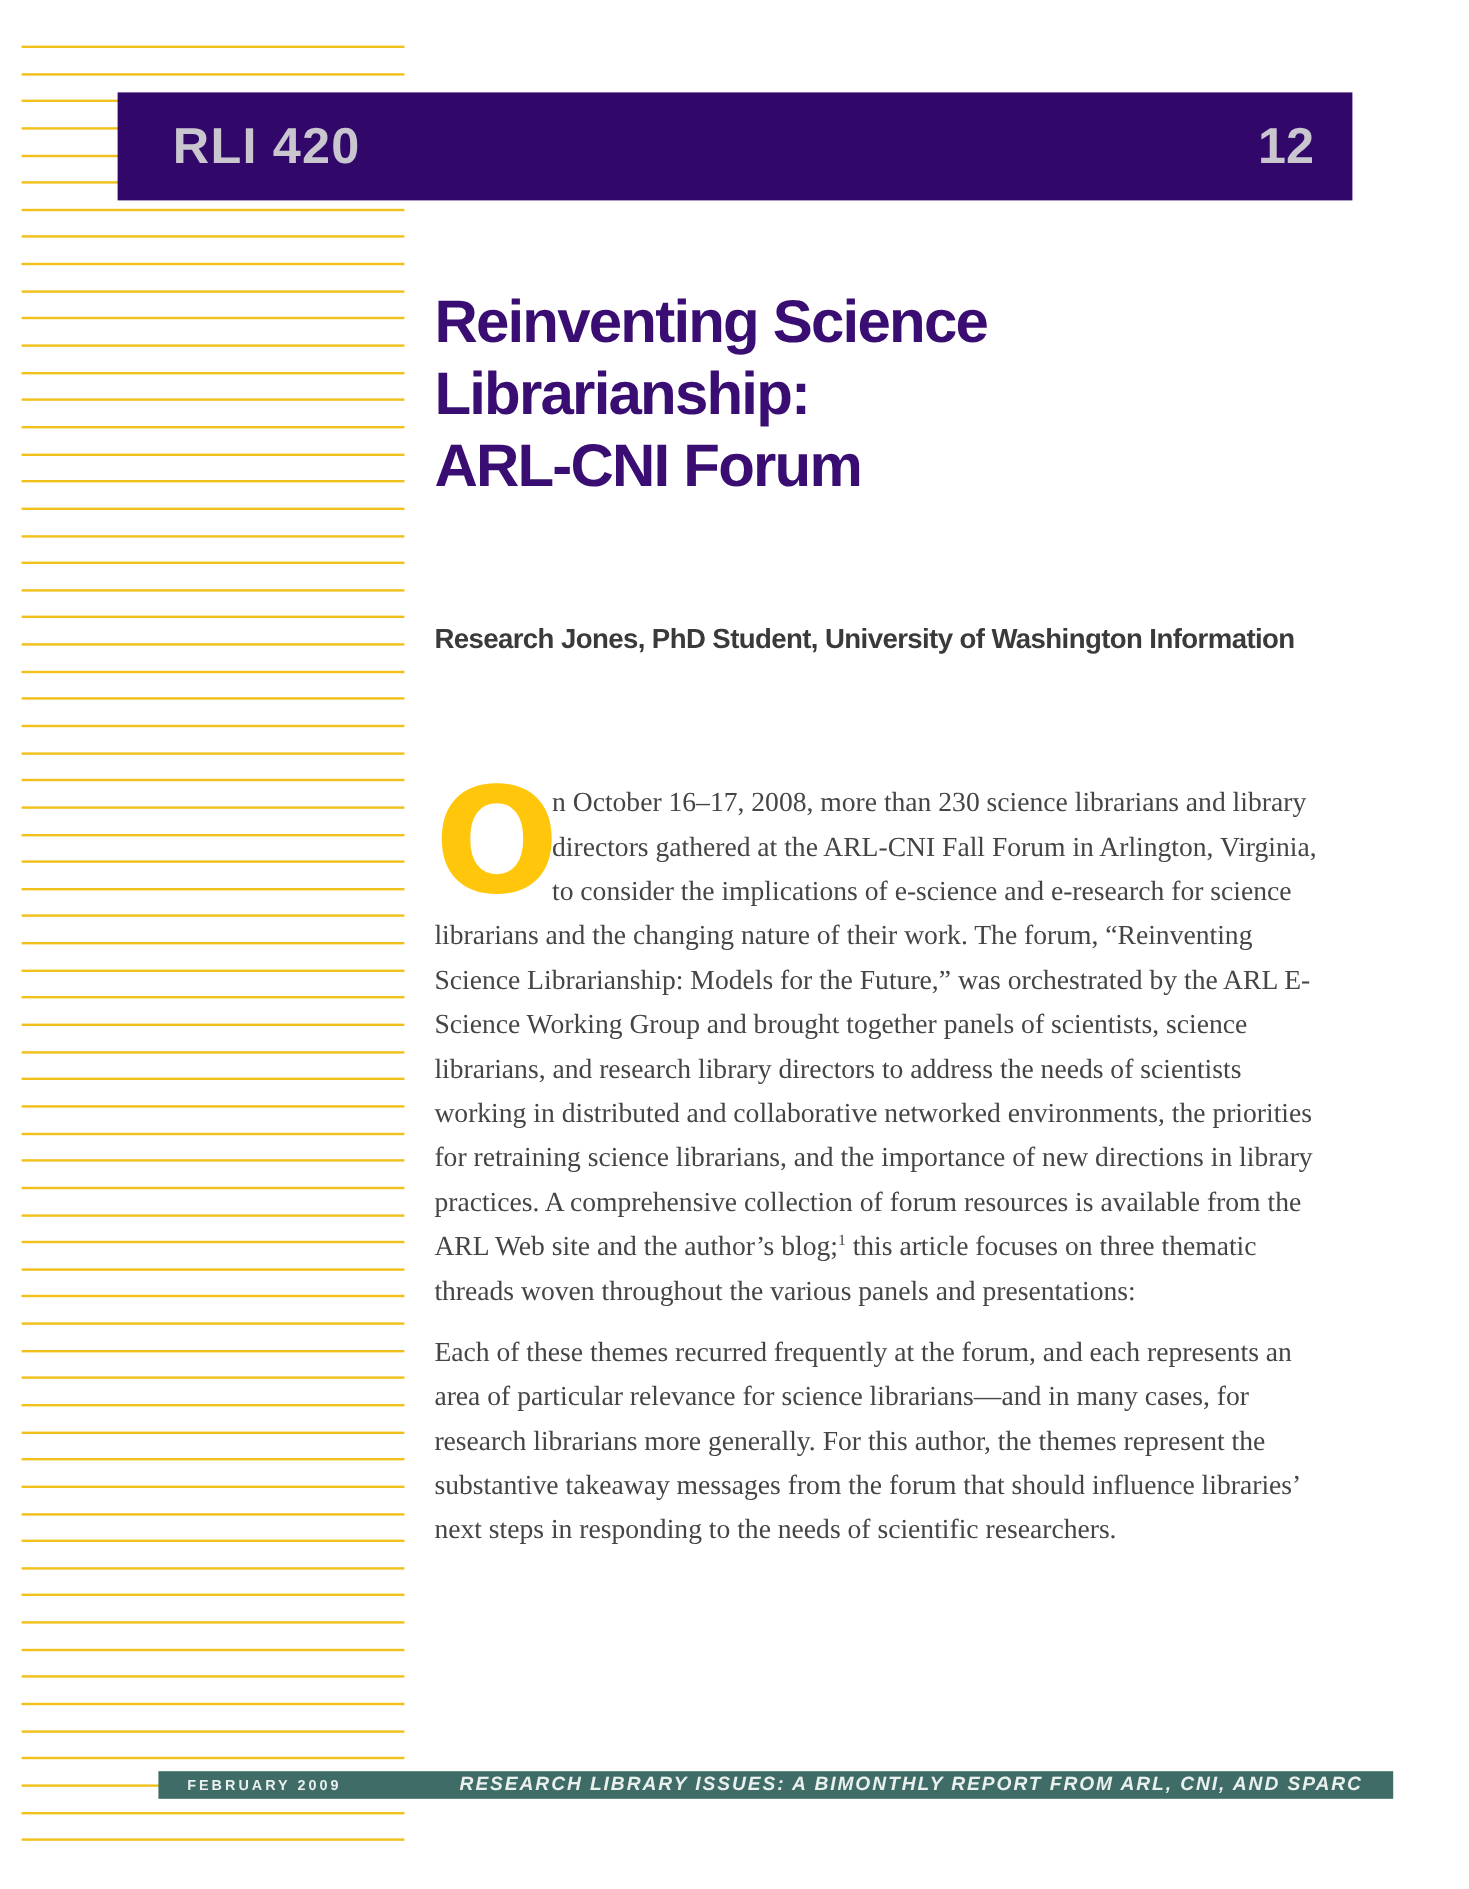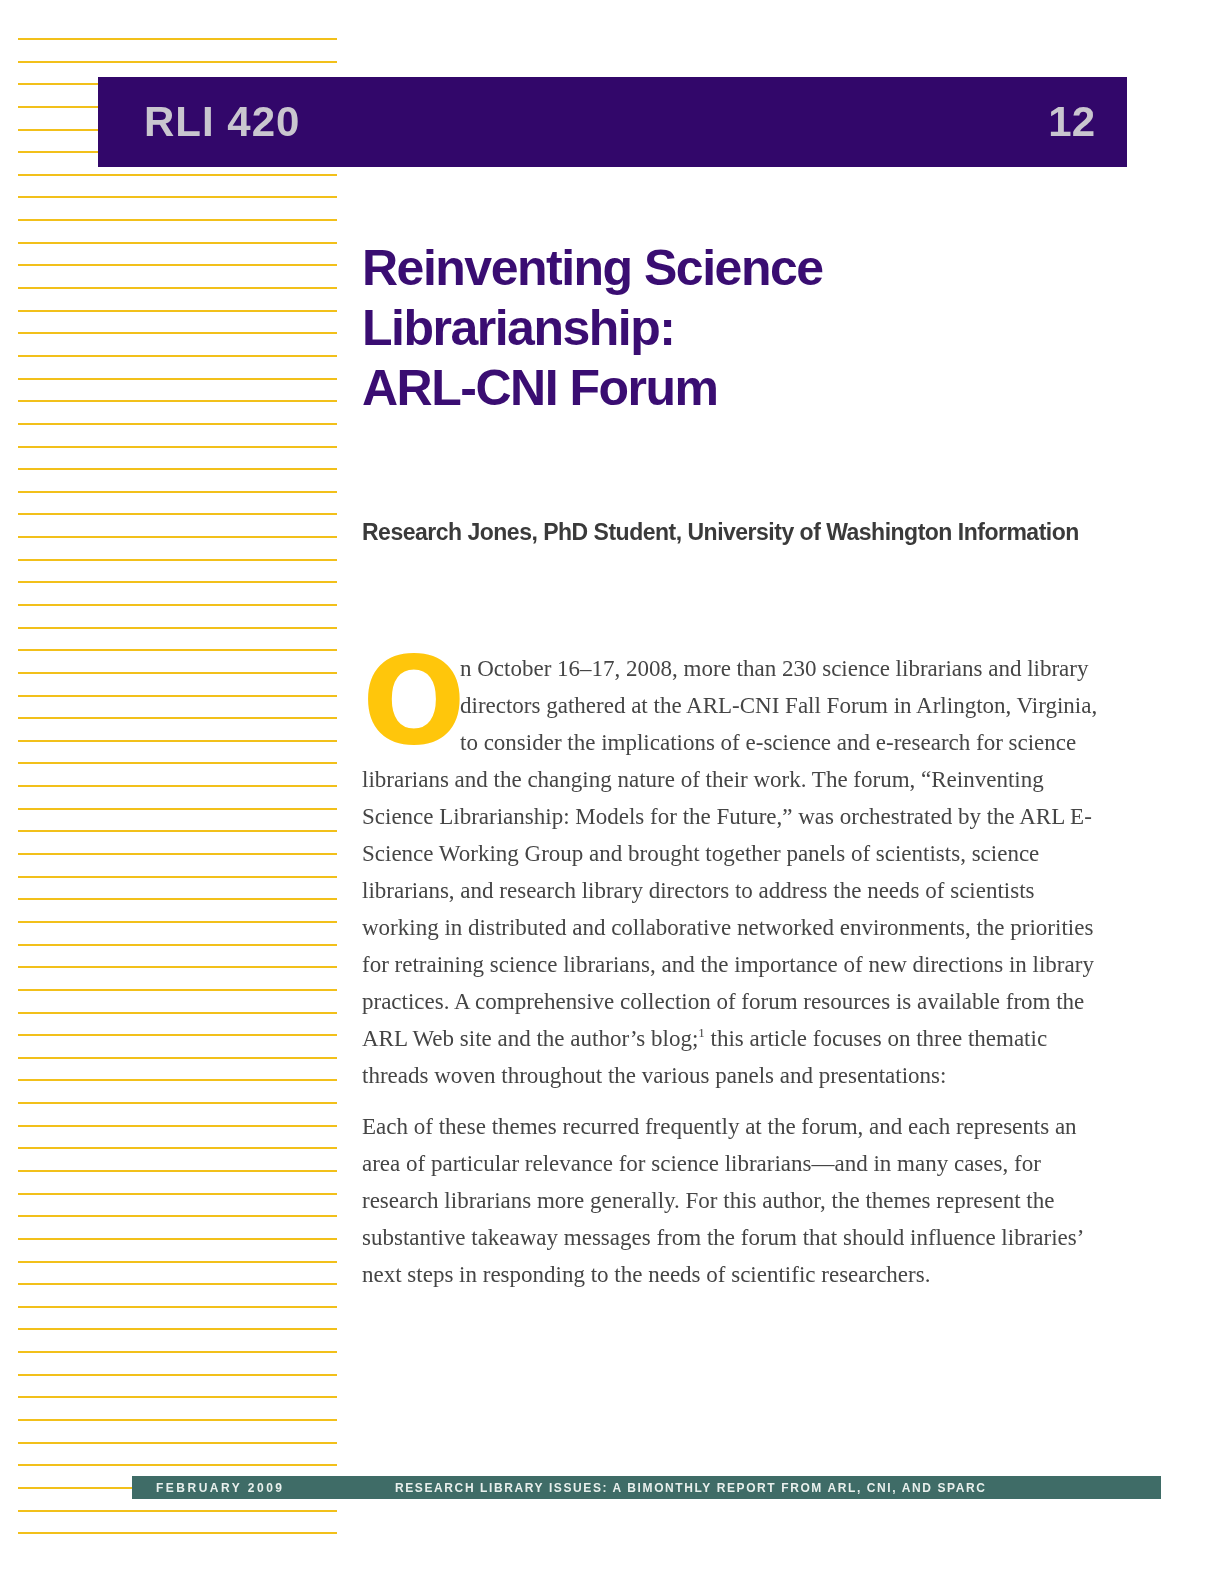--- a/index.html
+++ b/index.html
@@ -52,22 +52,22 @@
   
   .footer-bar{
     position:absolute;left:98px;top:1476px;width:1029px;height:23px;background:#3F6C67;
     font-family:"Liberation Sans",sans-serif;color:#E9F0ED;margin-left:34px;
   }
   .f-date{
     position:absolute;left:24px;top:50%;transform:translateY(-50%);
     font-size:12px;font-weight:bold;letter-spacing:2.5px;white-space:nowrap;
   }
   .f-pub{
-    position:absolute;left:263px;top:50%;transform:translateY(-50%);
-    font-size:12px;font-weight:bold;letter-spacing:1.6px;white-space:nowrap;
+    position:absolute;left:251px;top:50%;transform:translateY(-50%);
+    font-size:16px;font-weight:bold;letter-spacing:1.6px;white-space:nowrap;font-style:italic;
   }
 </style>
 </head>
 <body>
 
 <div class="page">
 
   <div class="ruled-lines">
       <div class="rline" style="top: 0px;"></div>
       <div class="rline" style="top: 22.64px;"></div>

